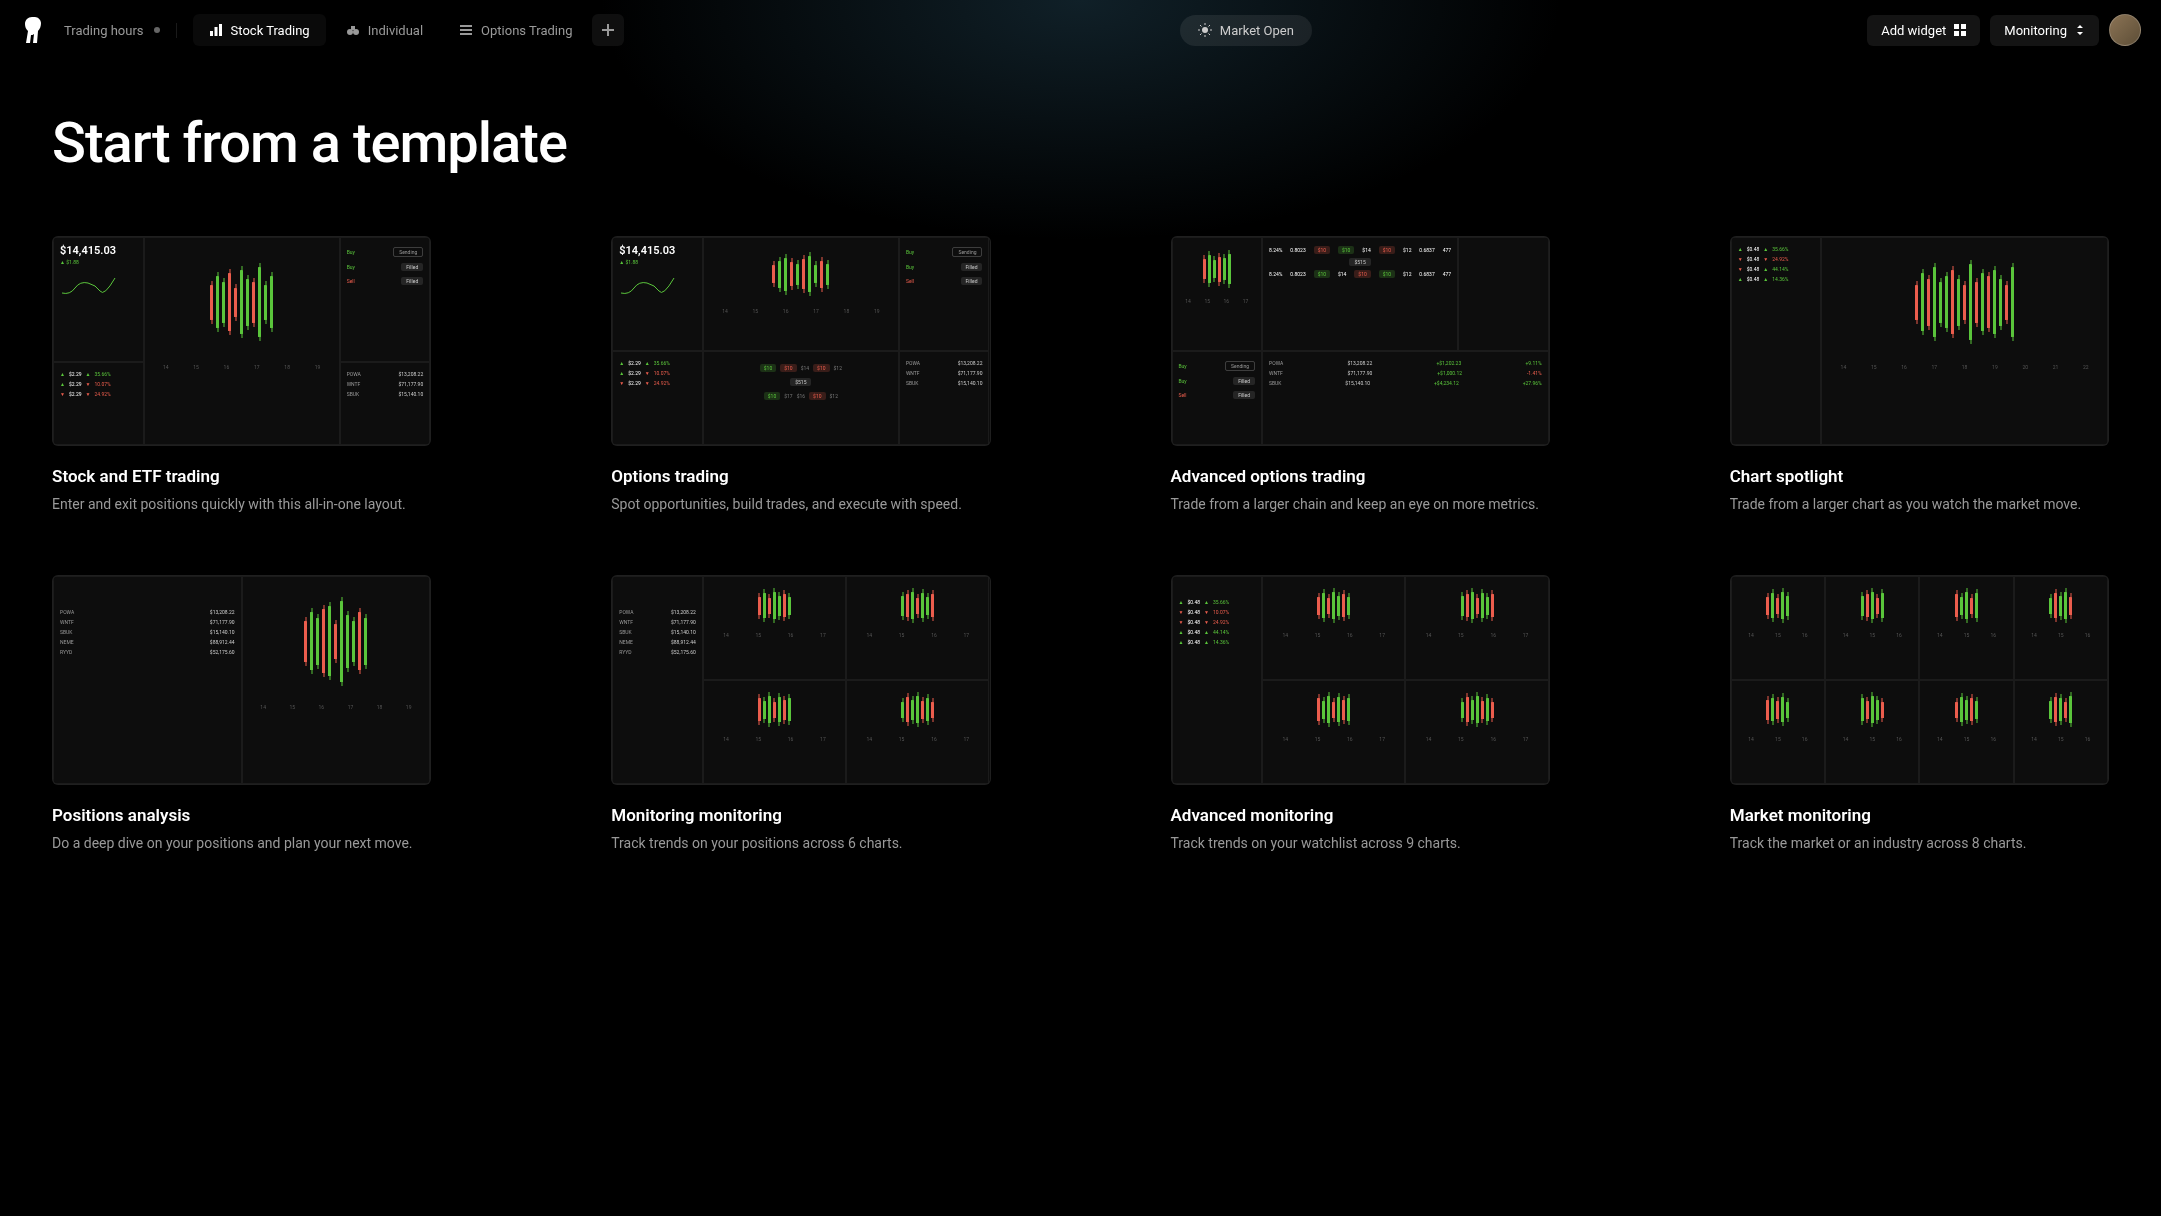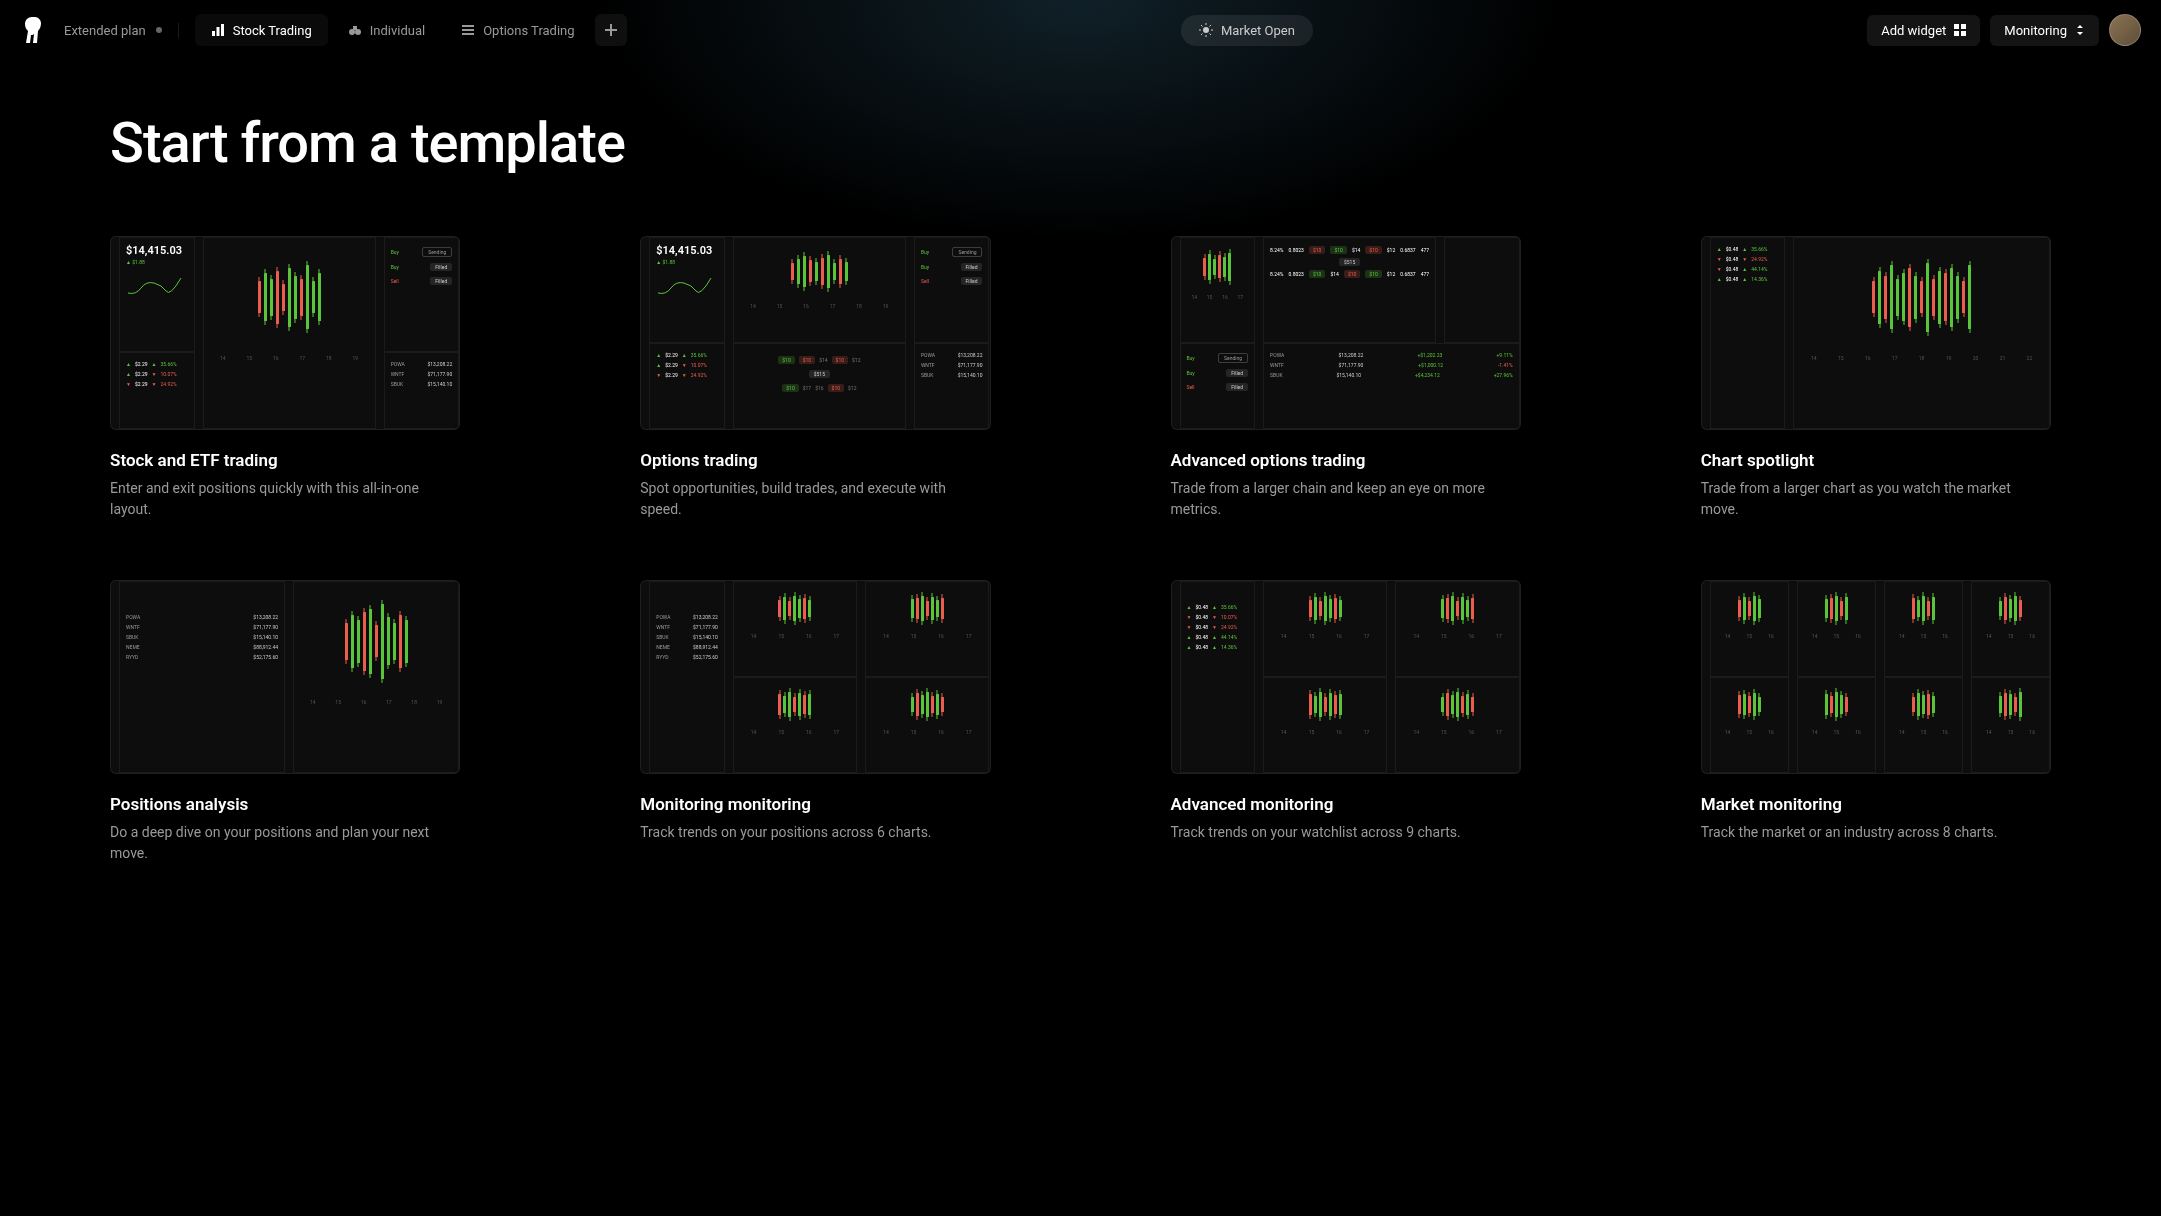--- a/index.html
+++ b/index.html
@@ -145,21 +145,21 @@
     .avatar {
       width: 32px;
       height: 32px;
       border-radius: 50%;
       background: linear-gradient(135deg, #8B7355, #5d4e37);
       border: 1px solid rgba(255,255,255,0.2);
     }
     
     
     .main {
-      padding: 50px 110px;
+      padding: 50px 52px;
     }
     
     .page-title {
       font-size: 56px;
       font-weight: 500;
       letter-spacing: -1px;
       margin-bottom: 60px;
     }
     
     .template-grid {
@@ -200,21 +200,20 @@
       display: grid;
       width: 100%;
       height: 100%;
     }
     
     .preview-panel {
       border: 0.5px solid rgba(255,255,255,0.06);
       padding: 6px;
       font-size: 6px;
       overflow: hidden;
-      margin-left: 8px;
     }
     
     .mini-price {
       font-size: 11px;
       font-weight: 600;
       color: #fff;
     }
     
     .mini-sub {
       font-size: 5px;
@@ -388,21 +387,21 @@
 <body>
 
 <div class="header">
   <div class="logo">
     <svg viewBox="0 0 24 30">
         <path d="M12 2 C8 2 5 5 5 9 C5 12 6 14 8 16 L6 28 L10 28 L11 20 C12 20 13 20 14 19 L13 28 L17 28 L18 16 C20 14 21 11 21 8 C21 5 18 2 15 2 Z" fill="#fff"></path>
       </svg>
   </div>
 
   <div class="ext-hours">
-    <span>Extended plan</span>
+    <span>Trading hours</span>
     <span class="dot"></span>
   </div>
 
   <div class="nav-tabs">
     <div class="nav-tab active">
       <span class="icon">
         <svg viewBox="0 0 14 14" fill="currentColor">
             <rect x="1" y="8" width="3" height="5"></rect>
             <rect x="5.5" y="4" width="3" height="9"></rect>
             <rect x="10" y="1" width="3" height="12"></rect>

